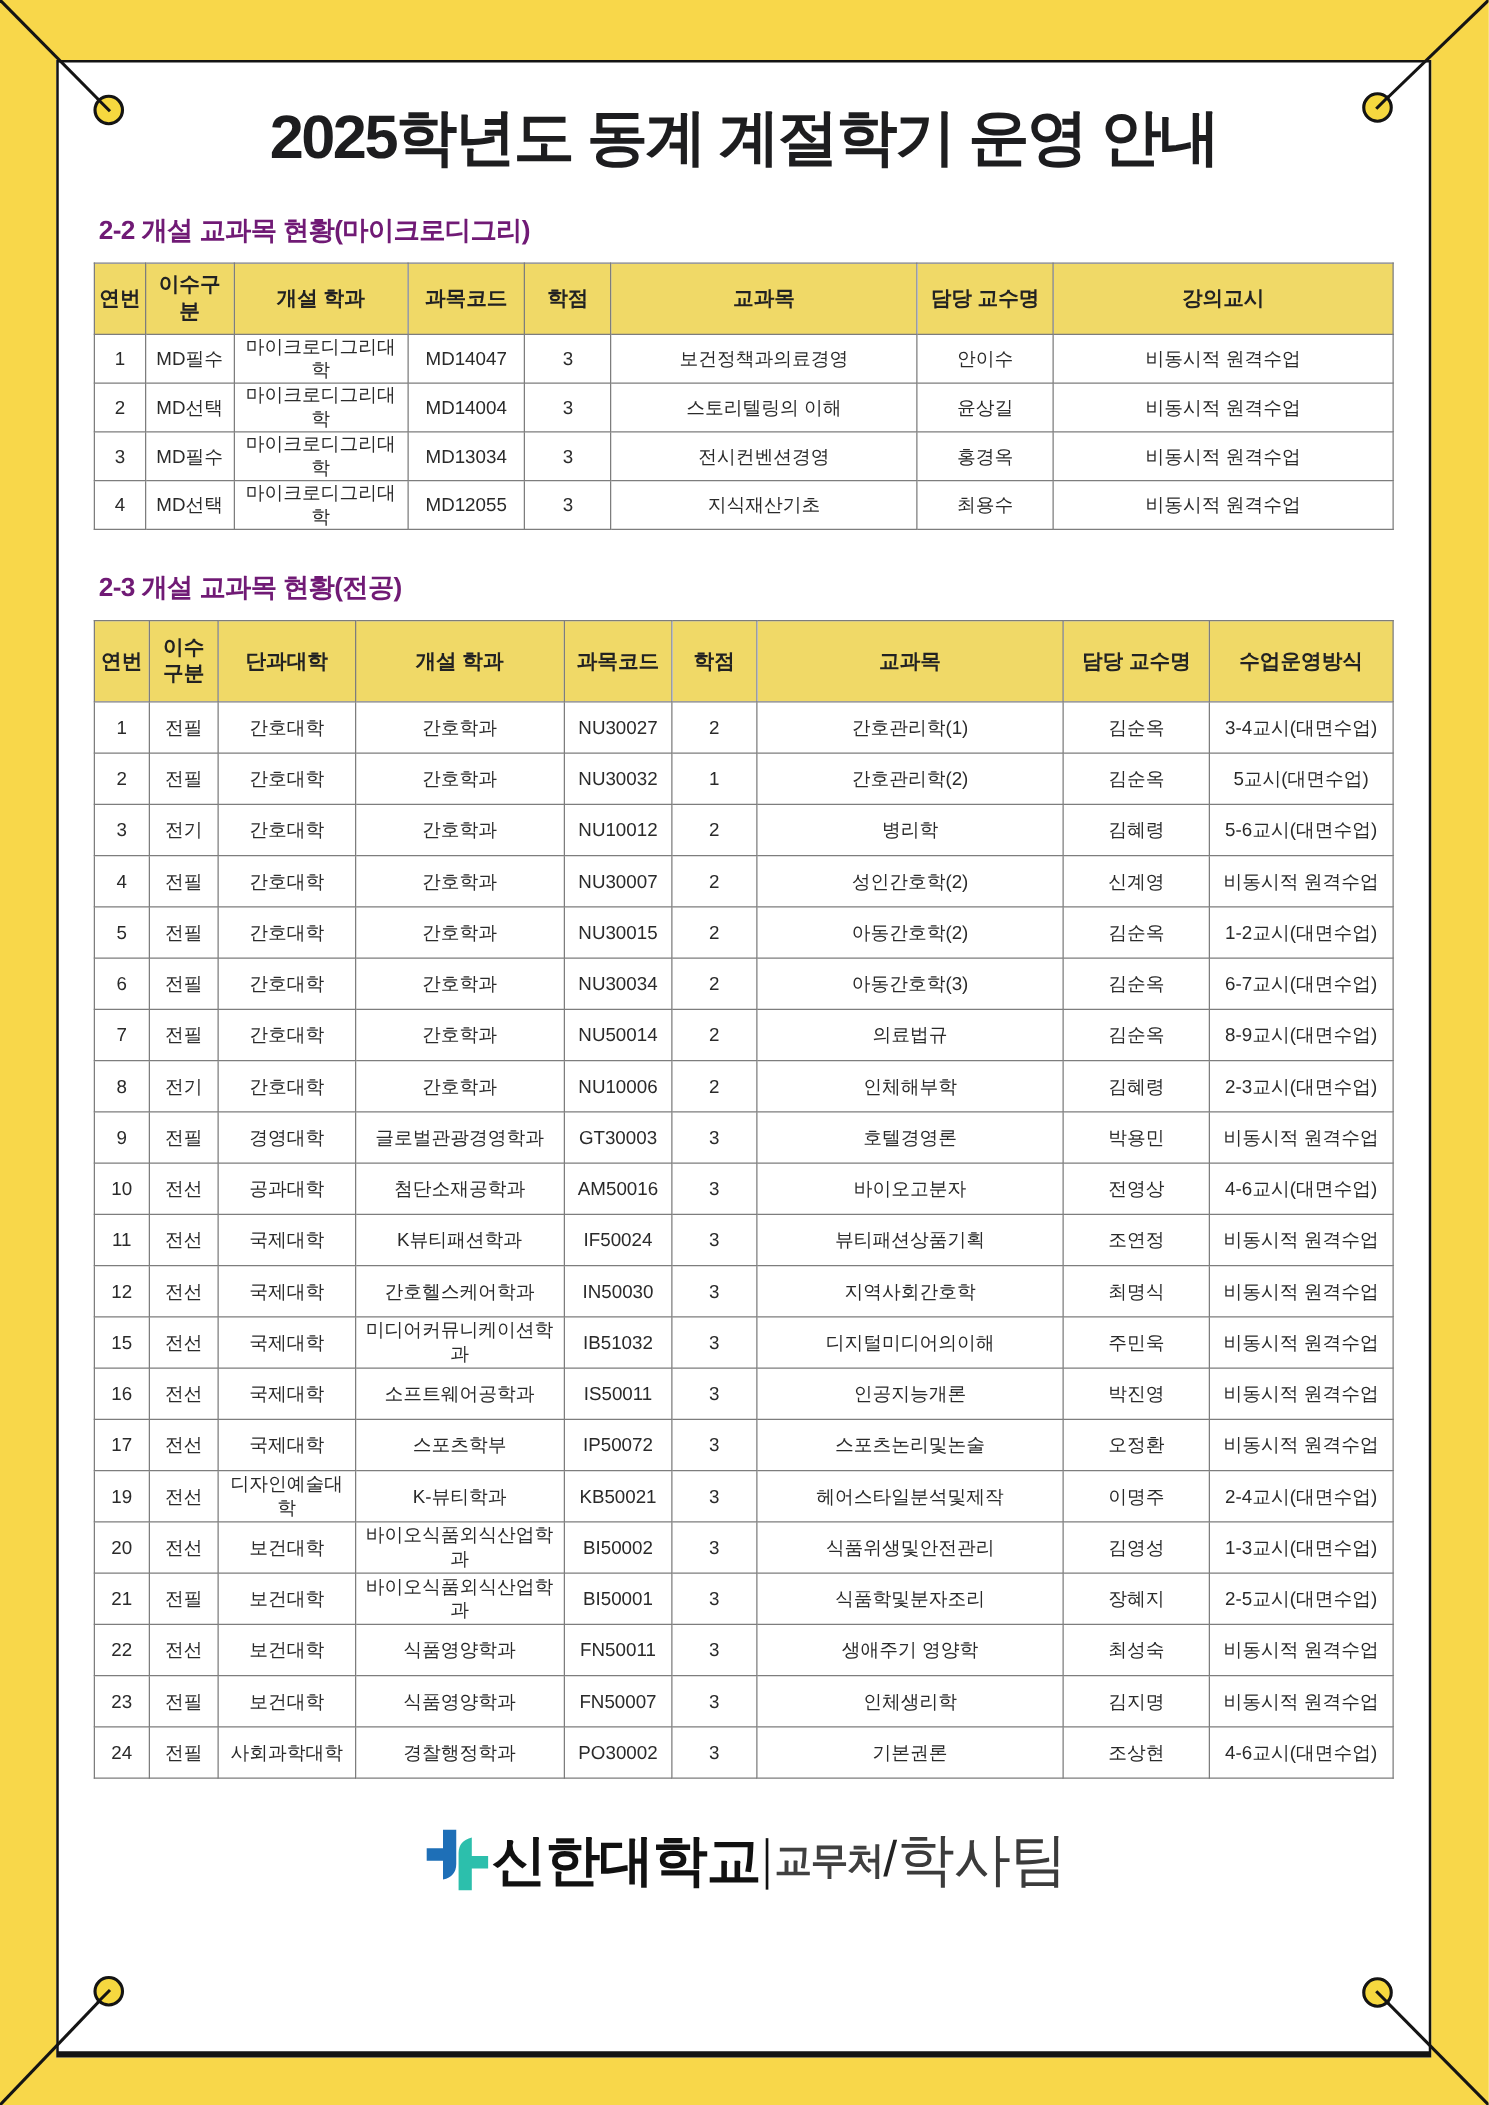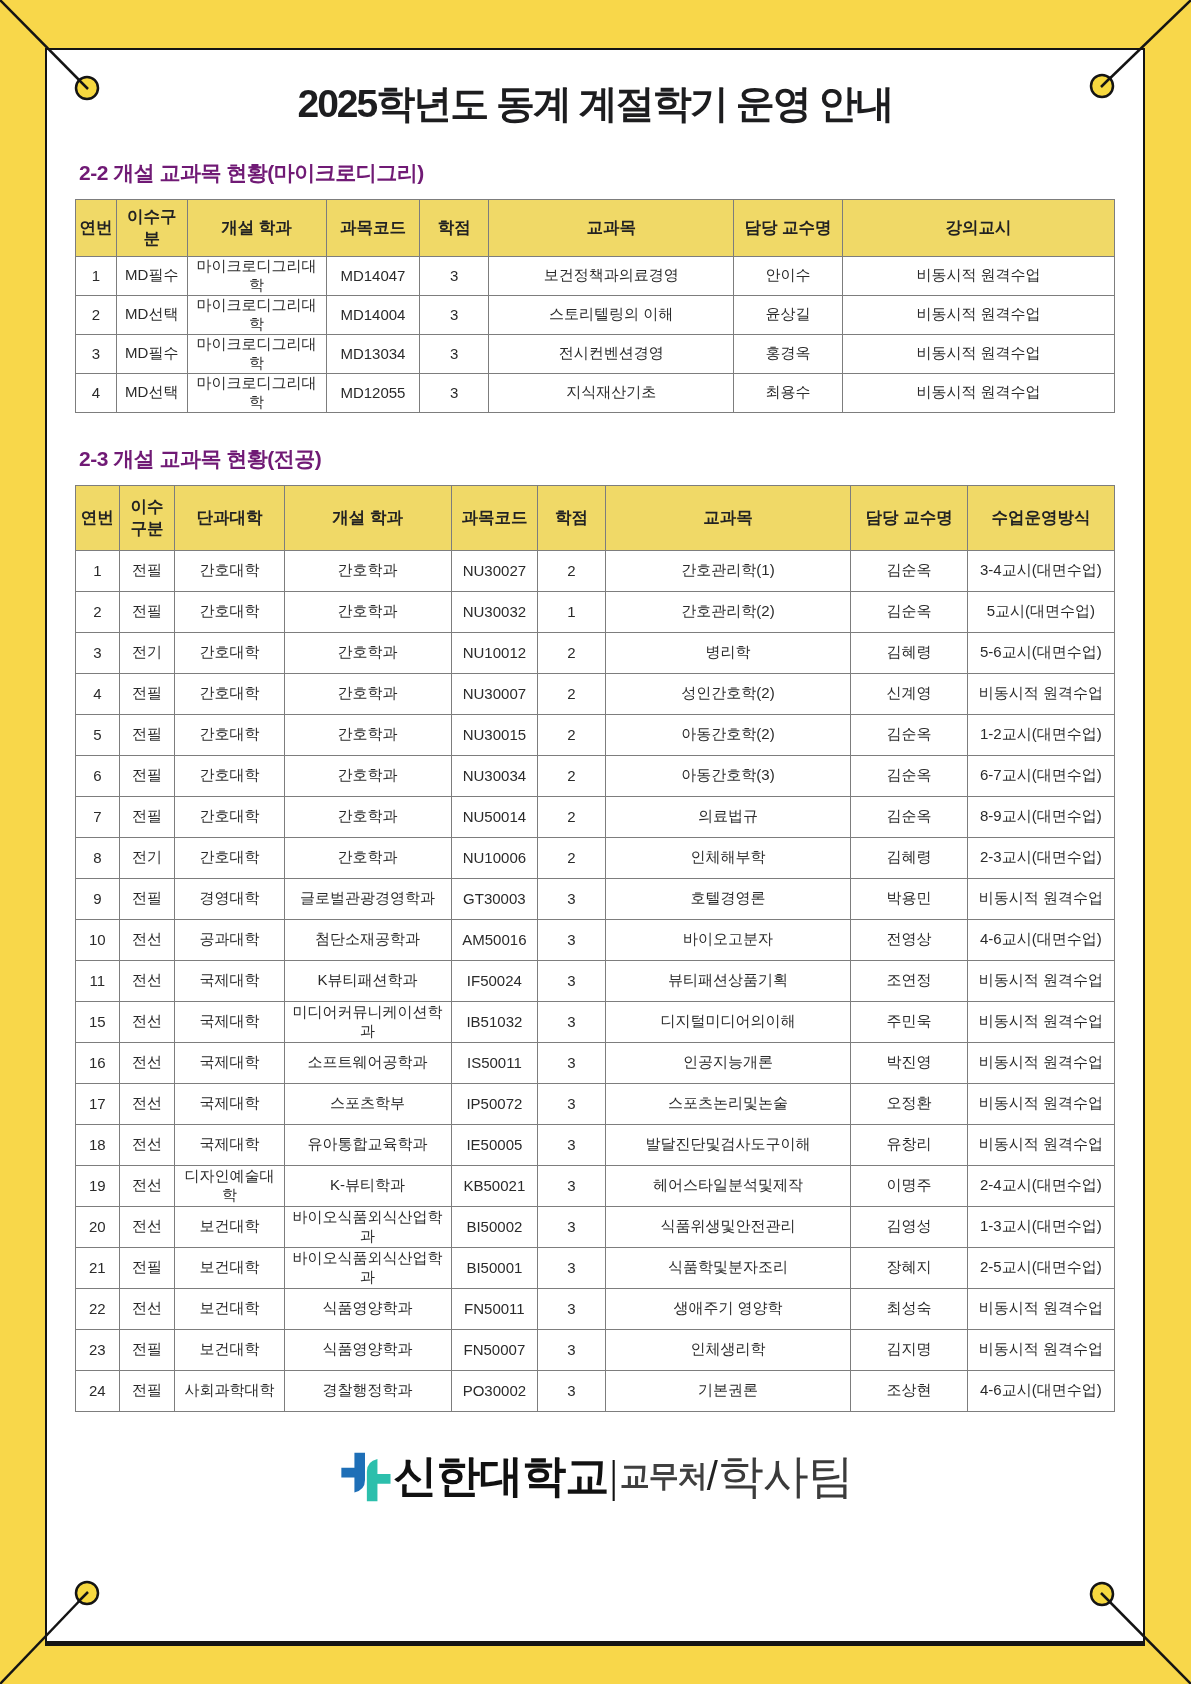--- a/index.html
+++ b/index.html
@@ -11,21 +11,21 @@
   .poster{
     position:absolute;left:45px;top:48px;width:1100px;height:1598px;
     background:#ffffff;border:2px solid #141414;border-bottom-width:5px;
     box-sizing:border-box;padding:0 28px;z-index:1;
   }
   .overlay{
     position:absolute;left:0;top:0;width:1191px;height:1684px;
     z-index:3;pointer-events:none;
   }
   .title{
-    text-align:center;font-size:39px;font-weight:900;color:#1d1d1f;
+    text-align:center;font-size:49px;font-weight:900;color:#1d1d1f;
     letter-spacing:-2px;margin:32px 0 0 0;line-height:1.15;
   }
   .section-heading{
     font-size:21px;font-weight:800;color:#701a75;
     margin:32px 0 0 4px;letter-spacing:-0.5px;
   }
   table{
     width:100%;border-collapse:collapse;table-layout:fixed;margin-top:12px;
   }
   th,td{
@@ -264,20 +264,31 @@
           <td>전선</td>
           <td>국제대학</td>
           <td>K뷰티패션학과</td>
           <td>IF50024</td>
           <td>3</td>
           <td>뷰티패션상품기획</td>
           <td>조연정</td>
           <td>비동시적 원격수업</td>
         </tr>
         <tr>
+          <td>12</td>
+          <td>전선</td>
+          <td>국제대학</td>
+          <td>간호헬스케어학과</td>
+          <td>IN50030</td>
+          <td>3</td>
+          <td>지역사회간호학</td>
+          <td>최명식</td>
+          <td>비동시적 원격수업</td>
+        </tr>
+        <tr>
           <td>15</td>
           <td>전선</td>
           <td>국제대학</td>
           <td>미디어커뮤니케이션학과</td>
           <td>IB51032</td>
           <td>3</td>
           <td>디지털미디어의이해</td>
           <td>주민욱</td>
           <td>비동시적 원격수업</td>
         </tr>
@@ -294,31 +305,20 @@
         </tr>
         <tr>
           <td>17</td>
           <td>전선</td>
           <td>국제대학</td>
           <td>스포츠학부</td>
           <td>IP50072</td>
           <td>3</td>
           <td>스포츠논리및논술</td>
           <td>오정환</td>
-          <td>비동시적 원격수업</td>
-        </tr>
-        <tr>
-          <td>18</td>
-          <td>전선</td>
-          <td>국제대학</td>
-          <td>유아통합교육학과</td>
-          <td>IE50005</td>
-          <td>3</td>
-          <td>발달진단및검사도구이해</td>
-          <td>유창리</td>
           <td>비동시적 원격수업</td>
         </tr>
         <tr>
           <td>19</td>
           <td>전선</td>
           <td>디자인예술대학</td>
           <td>K-뷰티학과</td>
           <td>KB50021</td>
           <td>3</td>
           <td>헤어스타일분석및제작</td>

